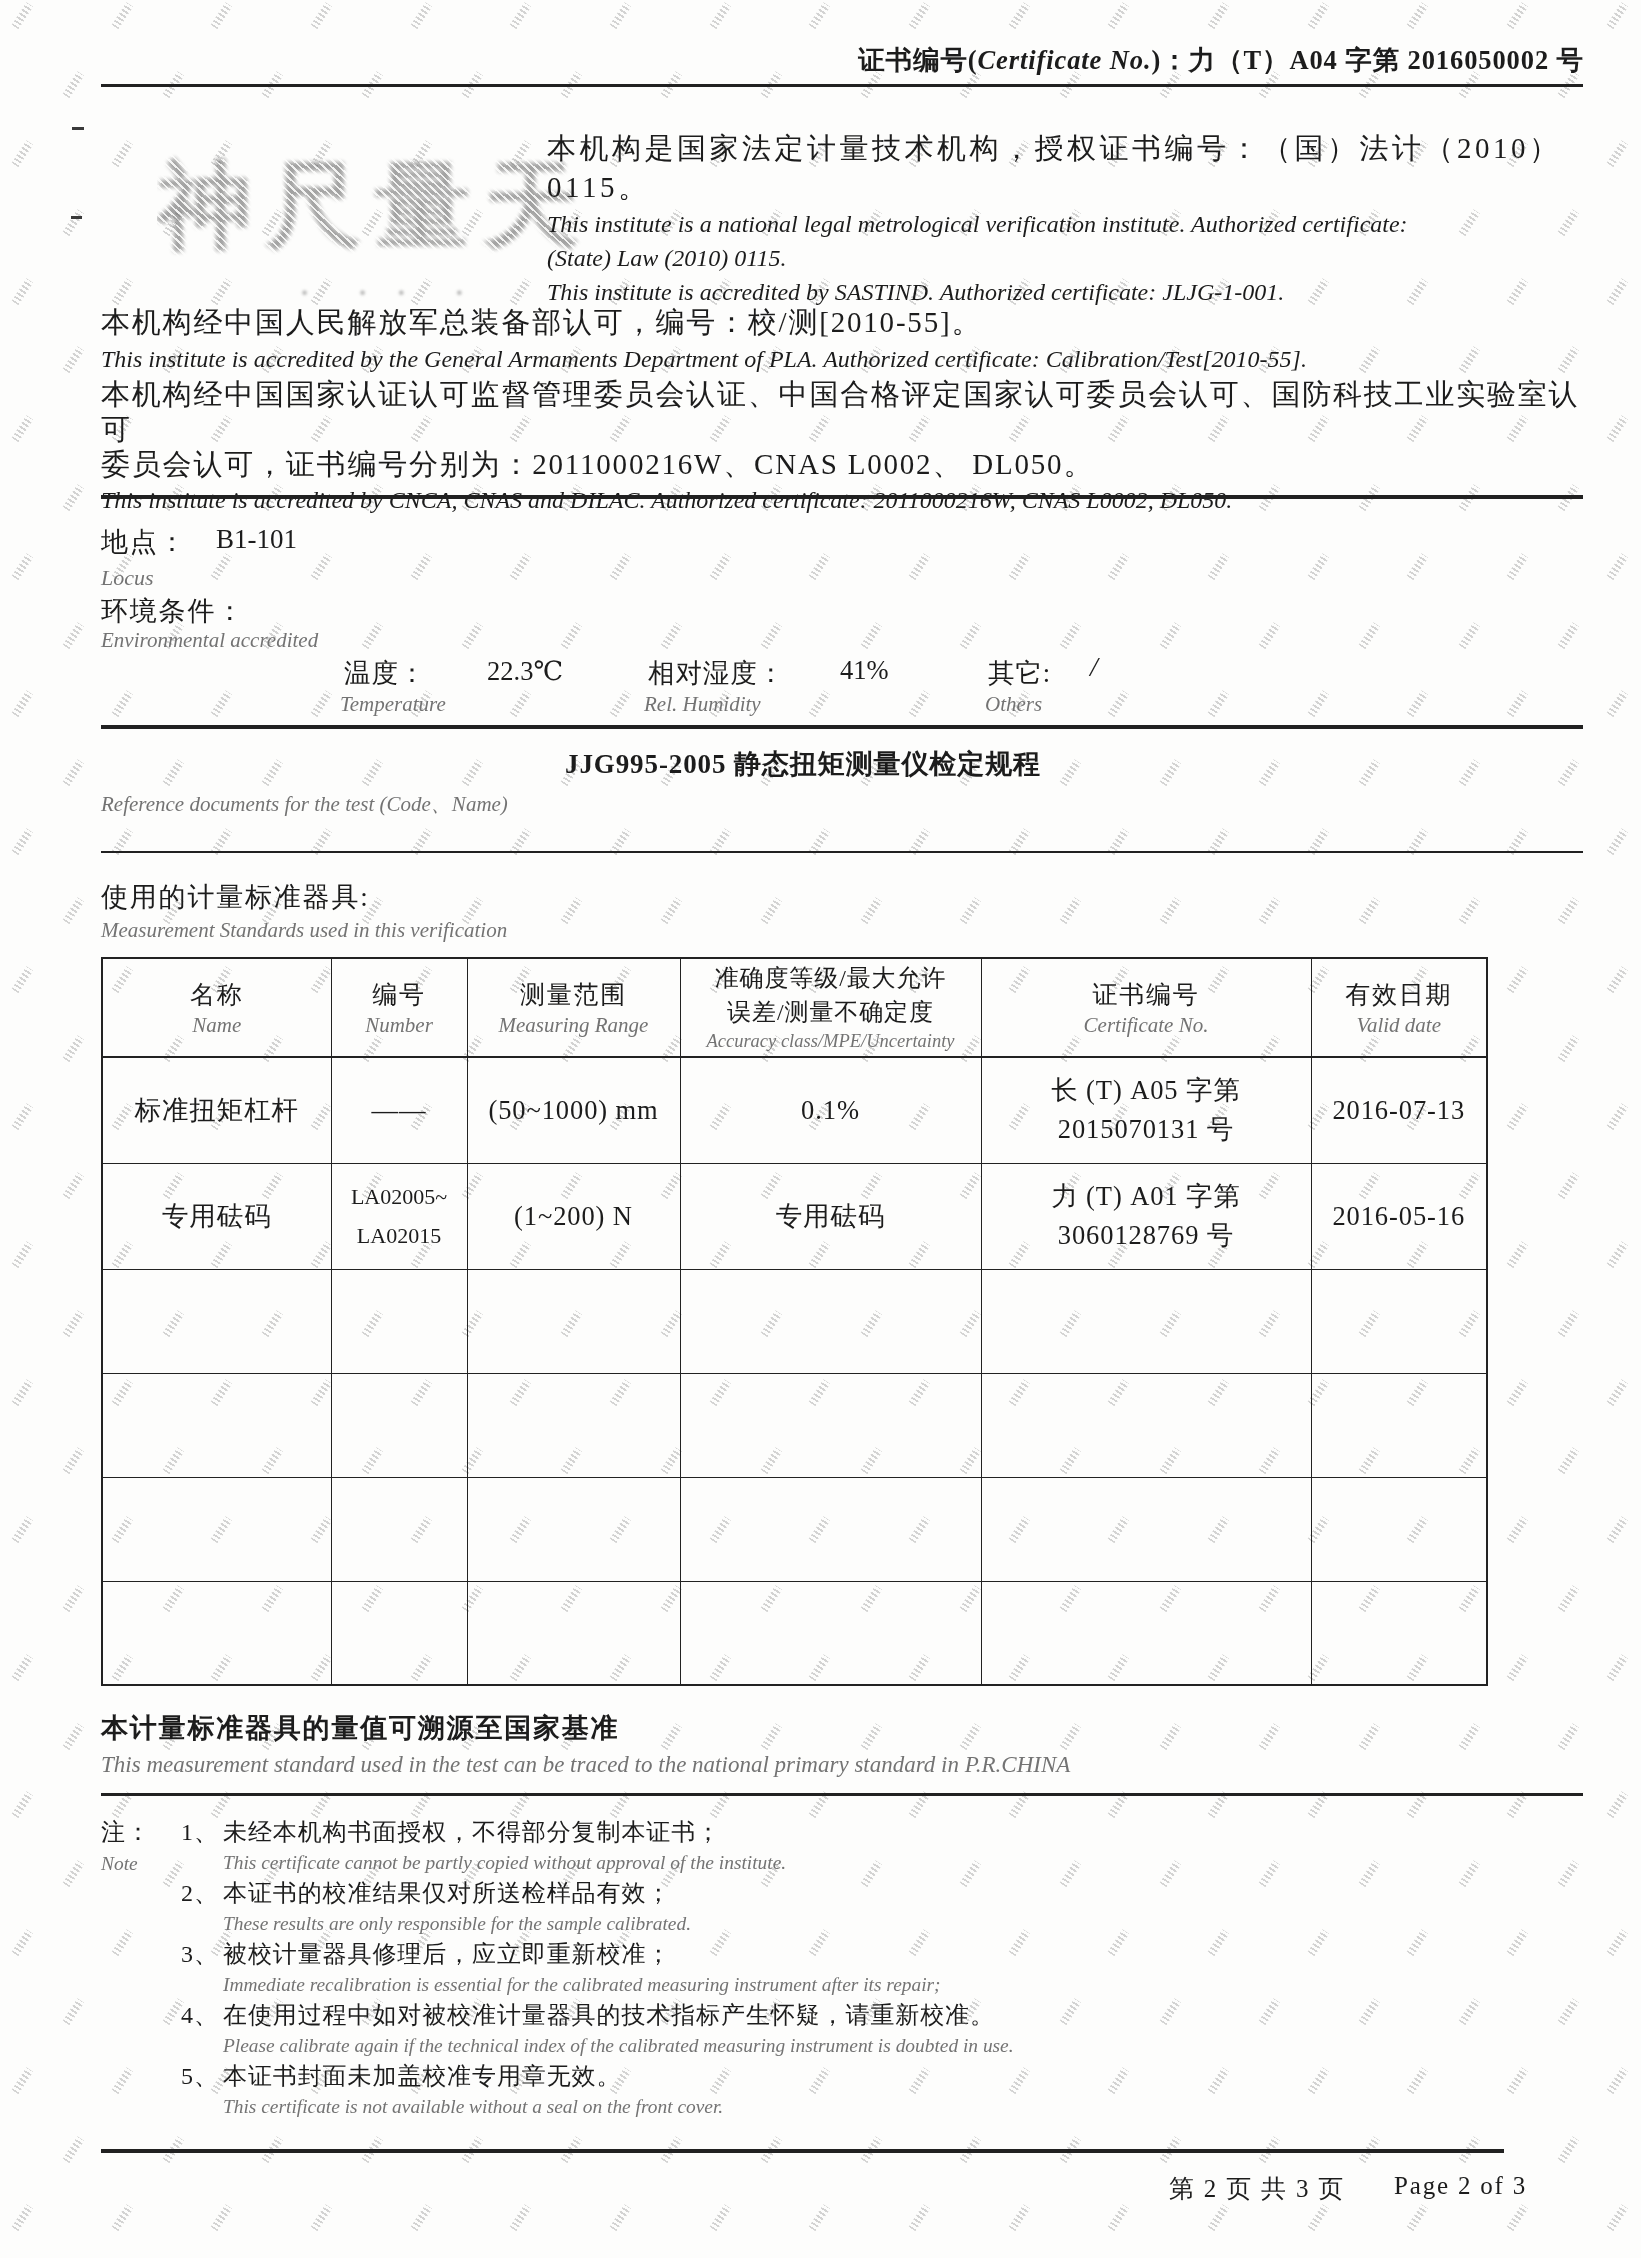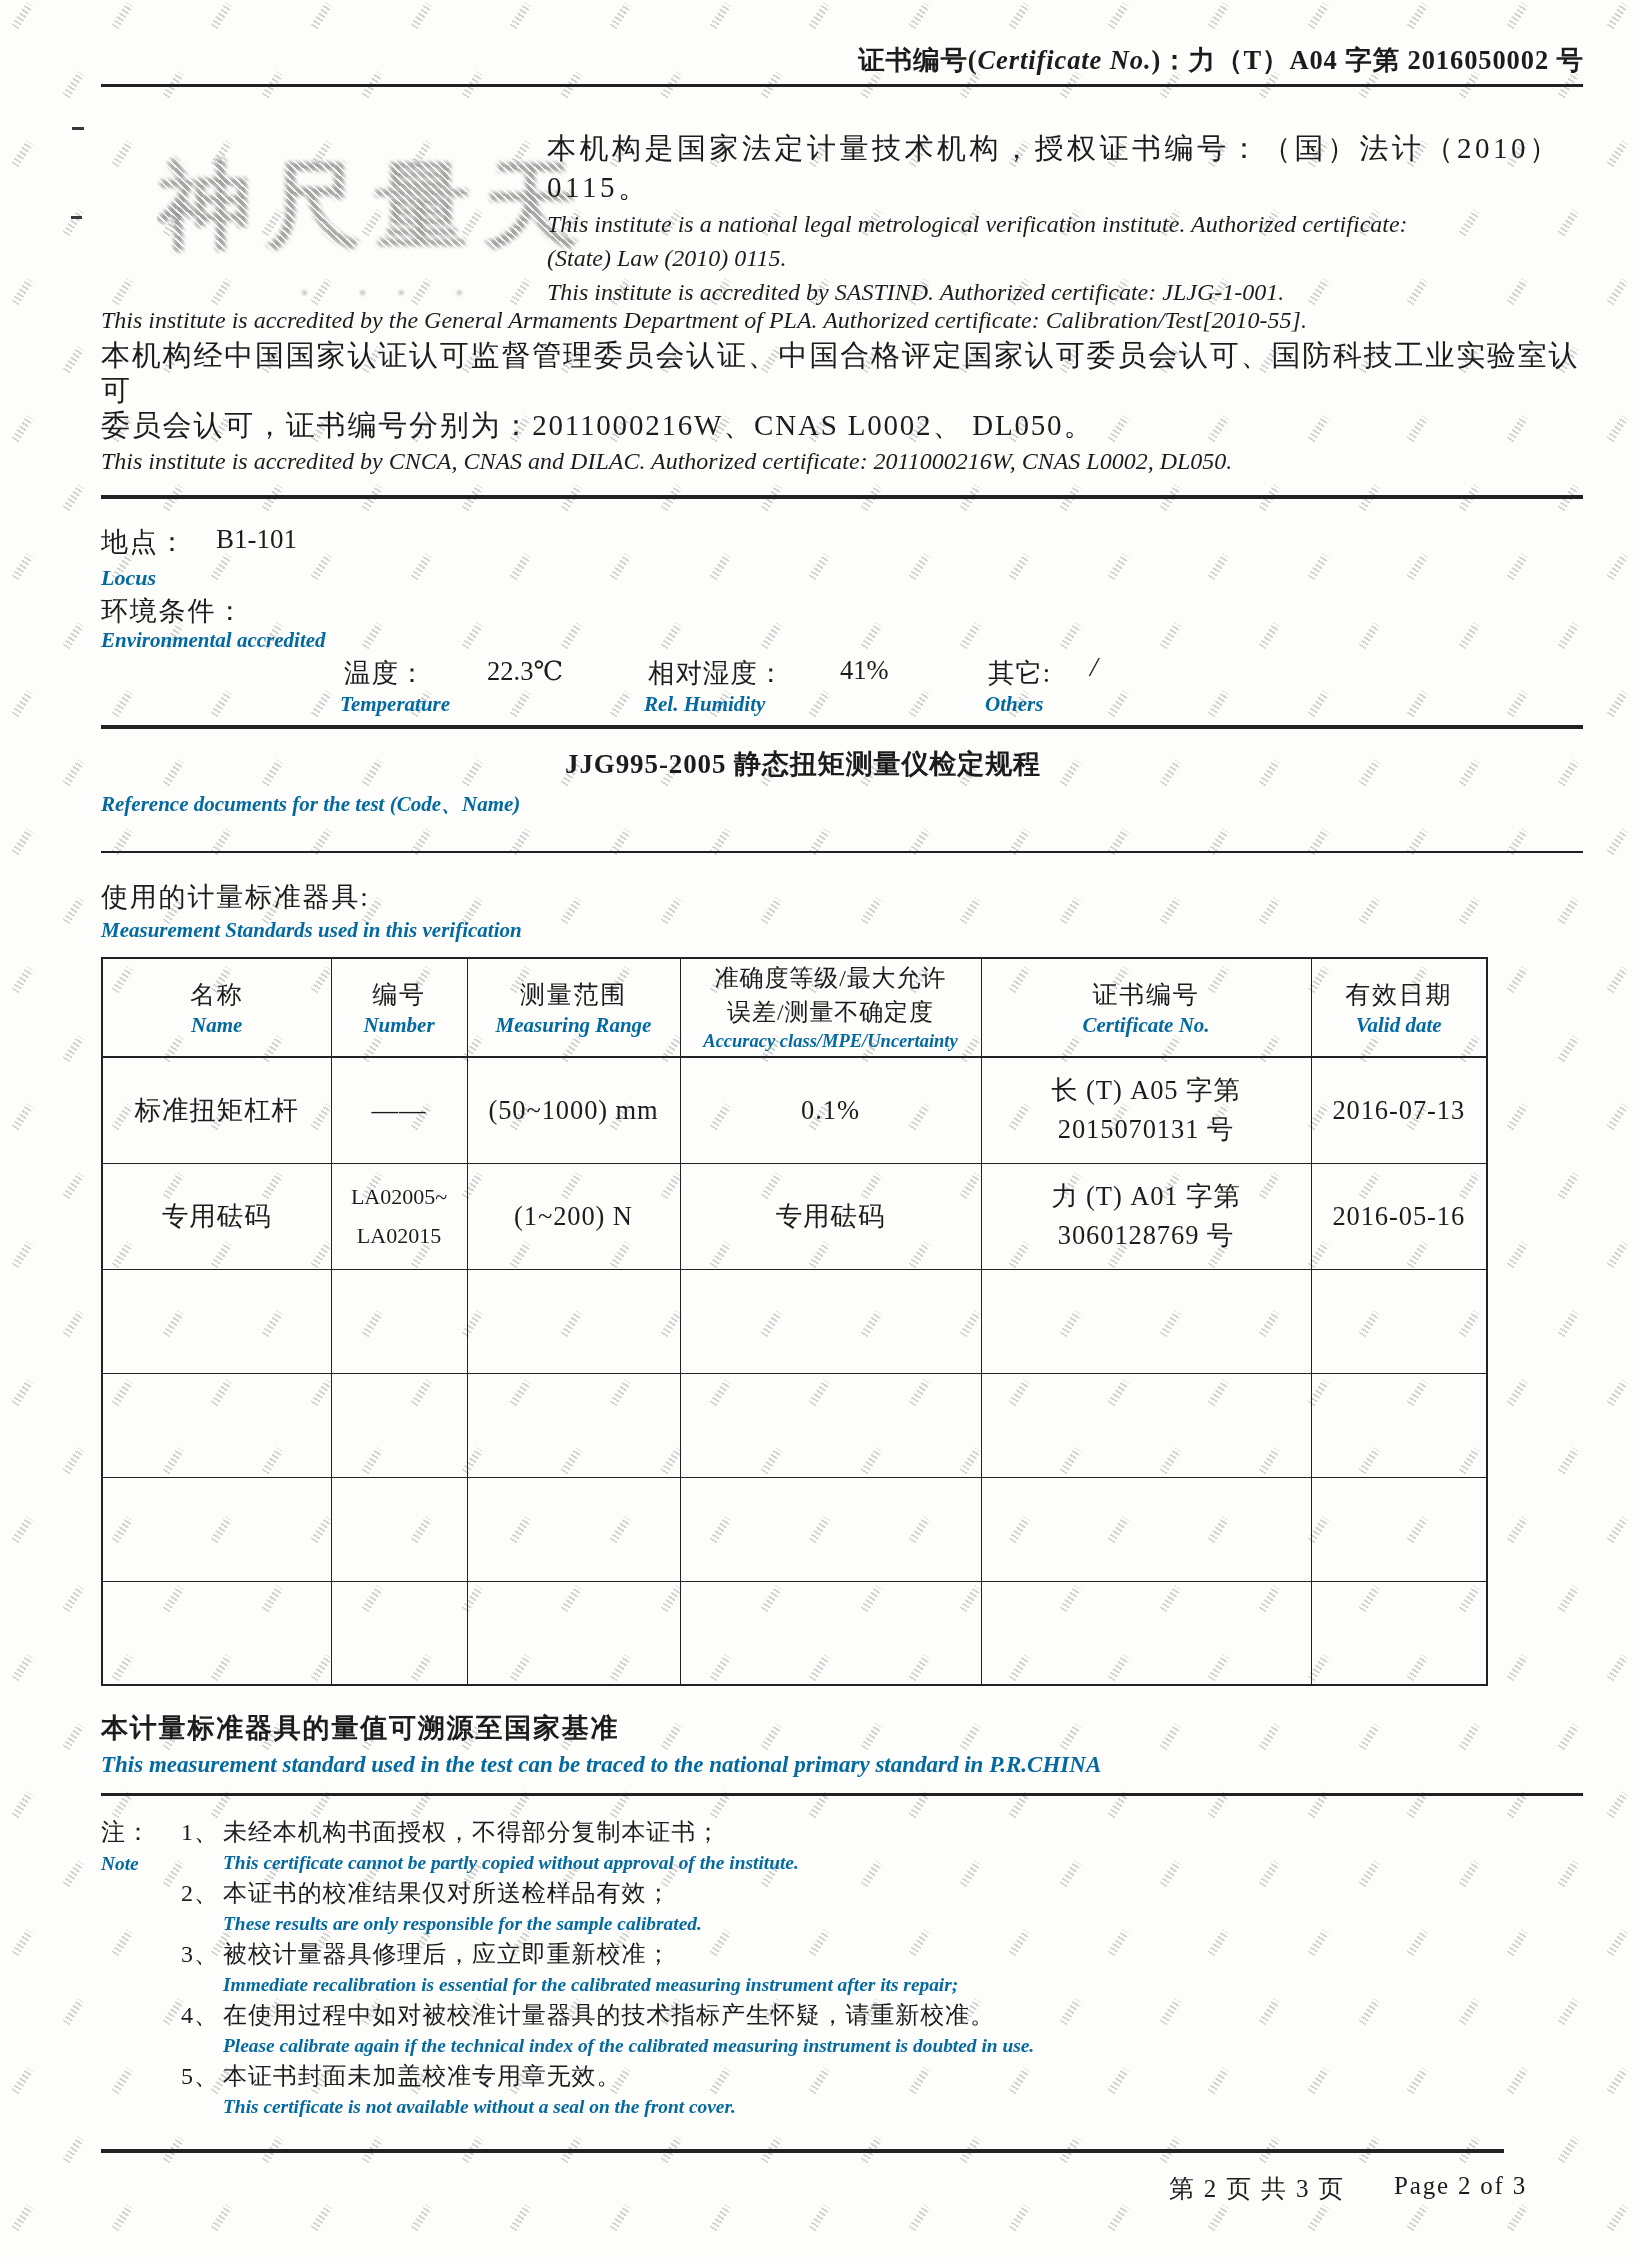--- a/index.html
+++ b/index.html
@@ -2,21 +2,21 @@
 <html style="font-size:14px"><head>
 <meta charset="utf-8">
 <style>
   html,body{margin:0;padding:0;background:#e8e8e8;}
   .page{position:relative;width:1642px;height:2258px;margin:0 auto;background:#fdfdfc;overflow:hidden;
         font-family:"Liberation Serif","DejaVu Serif",serif;color:#1c1c1c;}
   .abs{position:absolute;}
   .cn{font-family:"Liberation Serif","DejaVu Serif",serif;color:#1c1c1c;}
   .serif{font-family:"Liberation Serif","DejaVu Serif",serif;}
   .en{font-style:italic;font-family:"Liberation Serif","DejaVu Serif",serif;color:#1c1c1c;}
-  .enb{font-style:italic;font-weight:bold;font-family:"Liberation Serif","DejaVu Serif",serif;color:#0369a1;}
+  .enb{font-style:italic;font-weight:normal;font-family:"Liberation Serif","DejaVu Serif",serif;color:#737373;}
   .rule{position:absolute;background:#212121;}
   .wm{position:absolute;width:26.5px;height:8px;opacity:.38;transform:rotate(-57deg);
       background:repeating-linear-gradient(90deg,#8f8f8f 0 1.8px,transparent 1.8px 4.4px);}
   .stray{position:absolute;background:#3a3a3a;}
   
   .certno{top:42px;right:58px;font-size:26.5px;font-weight:bold;letter-spacing:0.9px;}
   
   .stamp-chars{position:absolute;left:157px;top:143px;font-size:95px;font-weight:bold;letter-spacing:14px;
       color:#4f4f4f;filter:blur(2.3px);opacity:.55;
       -webkit-mask:repeating-linear-gradient(43deg,rgba(0,0,0,.95) 0 3.5px,rgba(0,0,0,.12) 3.5px 5.3px);
@@ -606,20 +606,21 @@
   <div class="stamp-sub cn">・ ・・ ・</div>
 
   <div class="abs" style="left:547px;top:129px;width:1045px;">
     <div class="cn cn-wide">本机构是国家法定计量技术机构，授权证书编号：（国）法计（2010）0115。</div>
     <div class="en en-27" style="line-height:34px;">This institute is a national legal metrological verification institute.   Authorized certificate:</div>
     <div class="en en-27" style="line-height:34px;">(State) Law (2010) 0115.</div>
     <div class="en en-27" style="line-height:34px;">This institute is accredited by SASTIND. Authorized certificate: JLJG-1-001.</div>
   </div>
 
   <div class="abs" style="left:101px;top:303px;width:1487px;">
+    <div class="cn cn-33">本机构经中国人民解放军总装备部认可，编号：校/测[2010-55]。</div>
     <div class="en en-27">This institute is accredited by the General Armaments Department of PLA. Authorized certificate: Calibration/Test[2010-55].</div>
     <div class="cn cn-33" style="line-height:35px;">本机构经中国国家认证认可监督管理委员会认证、中国合格评定国家认可委员会认可、国防科技工业实验室认可</div>
     <div class="cn cn-33" style="line-height:35px;">委员会认可，证书编号分别为：2011000216W、CNAS L0002、 DL050。</div>
     <div class="en en-27" style="line-height:37px;">This institute is accredited by CNCA, CNAS and DILAC. Authorized certificate: 2011000216W, CNAS L0002, DL050.</div>
   </div>
 
   <div class="rule" style="left:101px;top:495px;width:1482px;height:3.5px;"></div>
 
   <div class="abs cn" style="left:101px;top:524px;font-size:27px;letter-spacing:1.8px;">地点：</div>
   <div class="abs serif" style="left:216px;top:524px;font-size:27px;">B1-101</div>

